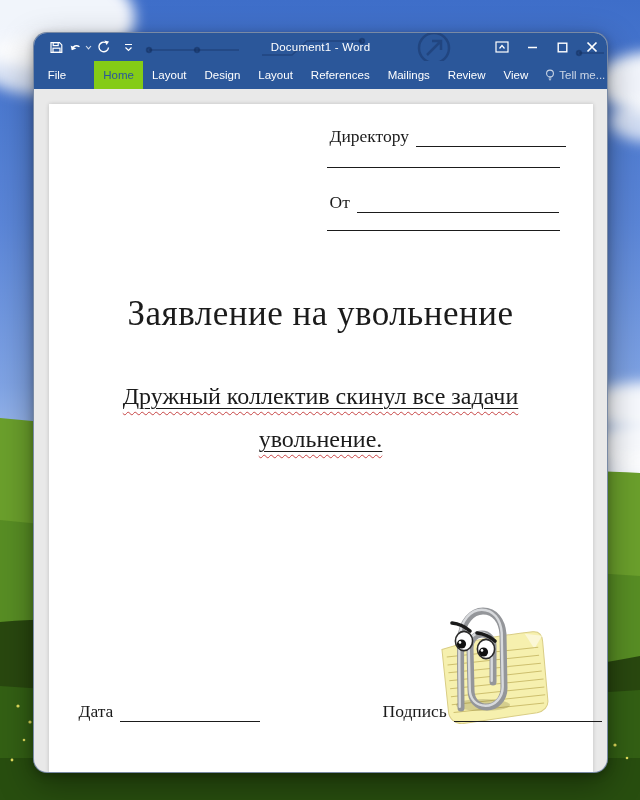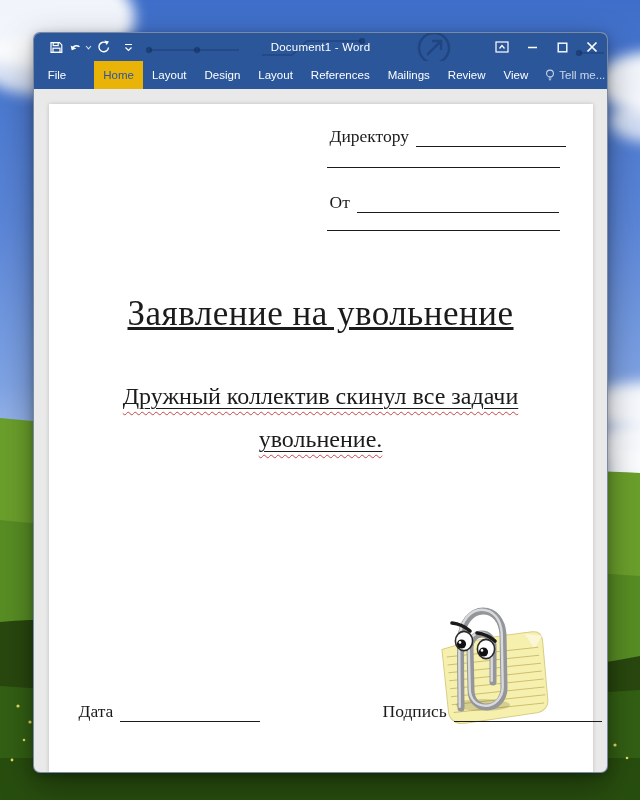--- a/index.html
+++ b/index.html
@@ -6,48 +6,48 @@
   html,body { width:640px; height:800px; overflow:hidden; font-family:"Liberation Sans", sans-serif; }
 
   
   .desktop { position:relative; width:640px; height:800px; overflow:hidden;
              background:linear-gradient(180deg,#3e6ec9 0%, #5b86d8 28%, #7fa3e4 48%, #a8c2ee 58%, #c6d8f2 64%); }
   .cloud { position:absolute; background:rgba(255,255,255,.93); border-radius:50%; filter:blur(7px); }
   .hills { position:absolute; left:0; top:0; }
 
   
   .window { position:absolute; left:33px; top:32px; width:575px; height:741px;
-            border-radius:7px; overflow:hidden; background:#e9e9e9;
+            border-radius:14px; overflow:hidden; background:#e9e9e9;
             box-shadow:0 12px 34px rgba(0,0,0,.38), 0 2px 8px rgba(0,0,0,.25);
             border:1px solid rgba(30,60,110,.55); }
   .titlebar { position:relative; height:28px; background:#2b579a; display:flex; align-items:center; }
   .circuit { position:absolute; left:0; top:0; pointer-events:none; }
   .qat { display:flex; align-items:center; gap:4px; padding-left:12px; z-index:2; }
   .qat .btn { width:20px; height:20px; display:flex; align-items:center; justify-content:center; cursor:default; }
   .win-title { position:absolute; left:0; right:0; text-align:center; color:#fff; font-size:11.5px; letter-spacing:.2px; }
   .win-controls { margin-left:auto; display:flex; z-index:2; }
   .win-controls .btn { width:30px; height:28px; display:flex; align-items:center; justify-content:center; }
 
   
   .tabbar { position:relative; height:28px; background:#2b579a; display:flex; align-items:stretch; color:#fff;
             font-size:11.5px;justify-content:center; }
   .tab { display:flex; align-items:center; padding:0 9px; white-space:nowrap; }
   .tab.file { margin-left:8px; margin-right:16px; padding:0 12px; }
-  .tab.active { background:#eab308; color:#2b579a; }
+  .tab.active { background:#84cc16; color:#2b579a; }
   .tellme { display:flex; align-items:center; gap:4px; padding:0 8px; color:rgba(255,255,255,.75); margin-left:auto; white-space:nowrap;}
 
   
   .docarea { height:685px; display:flex; justify-content:center; align-items:flex-end; padding-top:7px; }
   .page { position:relative; width:544px; height:670px; background:#fff;
           box-shadow:0 0 4px rgba(0,0,0,.18); font-family:"Liberation Serif","DejaVu Serif",serif; color:#1b1b1b; }
   .abs { position:absolute; }
   .row { display:flex; align-items:flex-end; font-size:17.5px; }
   .blank { display:inline-block; border-bottom:1.6px solid #1b1b1b; height:1.05em; margin-left:7px; }
   .blank.solo { margin-left:0; }
-  .doc-title { width:100%; text-align:center; font-size:35px; letter-spacing:.5px;text-decoration:underline; }
+  .doc-title { width:100%; text-align:center; font-size:35px; letter-spacing:.5px; }
   .doc-body { width:100%; text-align:center; font-size:24px; line-height:43px; }
   .spell { text-decoration-line:underline; text-decoration-style:wavy; text-decoration-color:rgba(190,40,40,.85);
            text-decoration-thickness:1px; text-underline-offset:6.5px;margin-top:28px; }
   .spell .u { text-decoration-line:underline; text-decoration-style:solid; text-decoration-color:#1b1b1b;
               text-decoration-thickness:1px; text-underline-offset:3.5px; }
   .icon { display:inline-flex; }
 </style>
 </head>
 <body>
 

